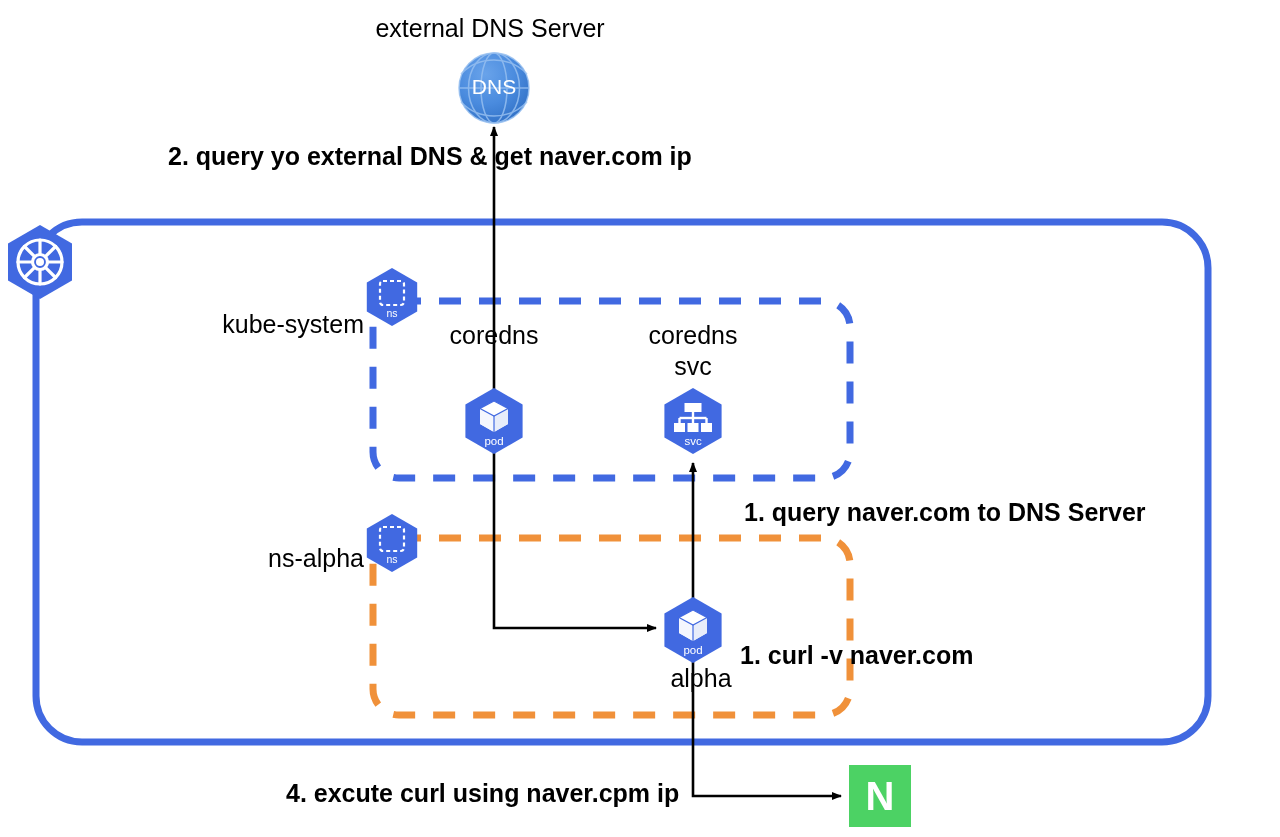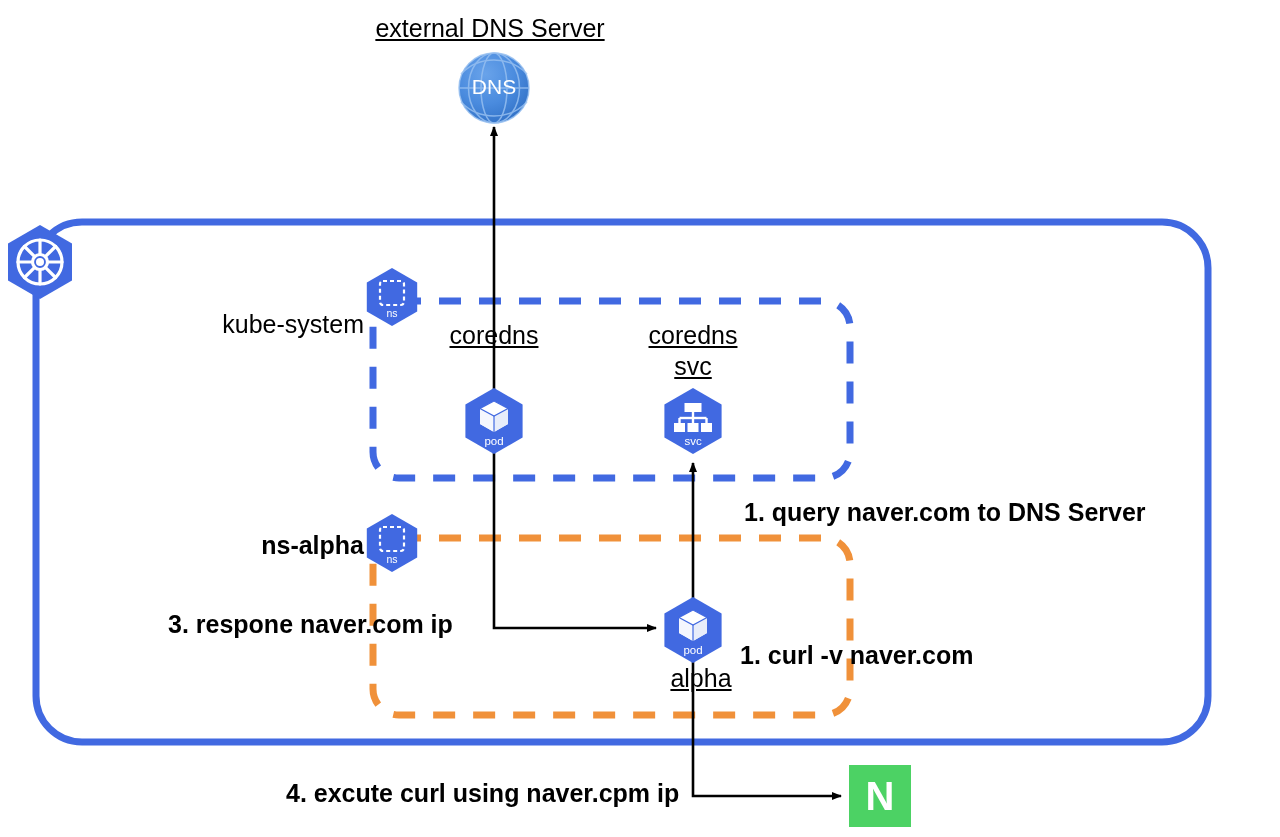--- a/index.html
+++ b/index.html
@@ -36,21 +36,20 @@
     font-size: 25px;
     font-weight: 400;
   }
   .lbl-bold {
     font-size: 25px;
     font-weight: 700;
   }
   .lbl-center {
     text-align: center;
     transform: translateX(-50%);
-    text-decoration: underline;
   }
   .lbl-right {
     transform: translateX(-100%);
   }
   .naver-logo {
     position: absolute;
     display: flex;
     align-items: center;
     justify-content: center;
     font-family: "Liberation Sans", sans-serif;
@@ -179,34 +178,34 @@
       <text x="0" y="24" text-anchor="middle" font-family="Liberation Sans, sans-serif" font-size="11.5" fill="#ffffff">pod</text>
     </g>
   </svg>
 
   <div class="naver-logo" style="left:849px; top:765px; width:62px; height:62px; background:#4CD264; font-size:40px;">
     <span>N</span>
   </div>
 
   <div class="lbl lbl-plain lbl-center" style="left:490px; top:14px;">external DNS Server</div>
 
+  <div class="lbl lbl-bold" style="left:168px; top:142px;">2. query yo external DNS &amp; get naver.com ip</div>
 
   <div class="lbl lbl-plain lbl-right" style="left:364px; top:277px;margin-top:33px;">kube-system</div>
 
   <div class="lbl lbl-plain lbl-center" style="left:494px; top:321px;">coredns</div>
 
   <div class="lbl lbl-plain lbl-center" style="left:693px; top:321px;">coredns</div>
 
   <div class="lbl lbl-plain lbl-center" style="left:693px; top:352px;">svc</div>
 
   <div class="lbl lbl-bold" style="left:744px; top:498px;text-align:center;">1. query naver.com to DNS Server</div>
 
-  <div class="lbl lbl-plain lbl-right" style="left:364px; top:531px;font-weight:bold;">ns-alpha</div>
-
-  <div class="lbl lbl-bold" style="left:168px; top:610px;">3. respone naver.com ip</div>
+  <div class="lbl lbl-plain lbl-right" style="left:364px; top:544px;">ns-alpha</div>
+
 
   <div class="lbl lbl-bold" style="left:740px; top:641px;">1. curl -v naver.com</div>
 
   <div class="lbl lbl-plain lbl-center" style="left:693px; top:664px;margin-left:8px;">alpha</div>
 
   <div class="lbl lbl-bold" style="left:286px; top:779px;">4. excute curl using naver.cpm ip</div>
 
 </div>
 
 </body></html>

